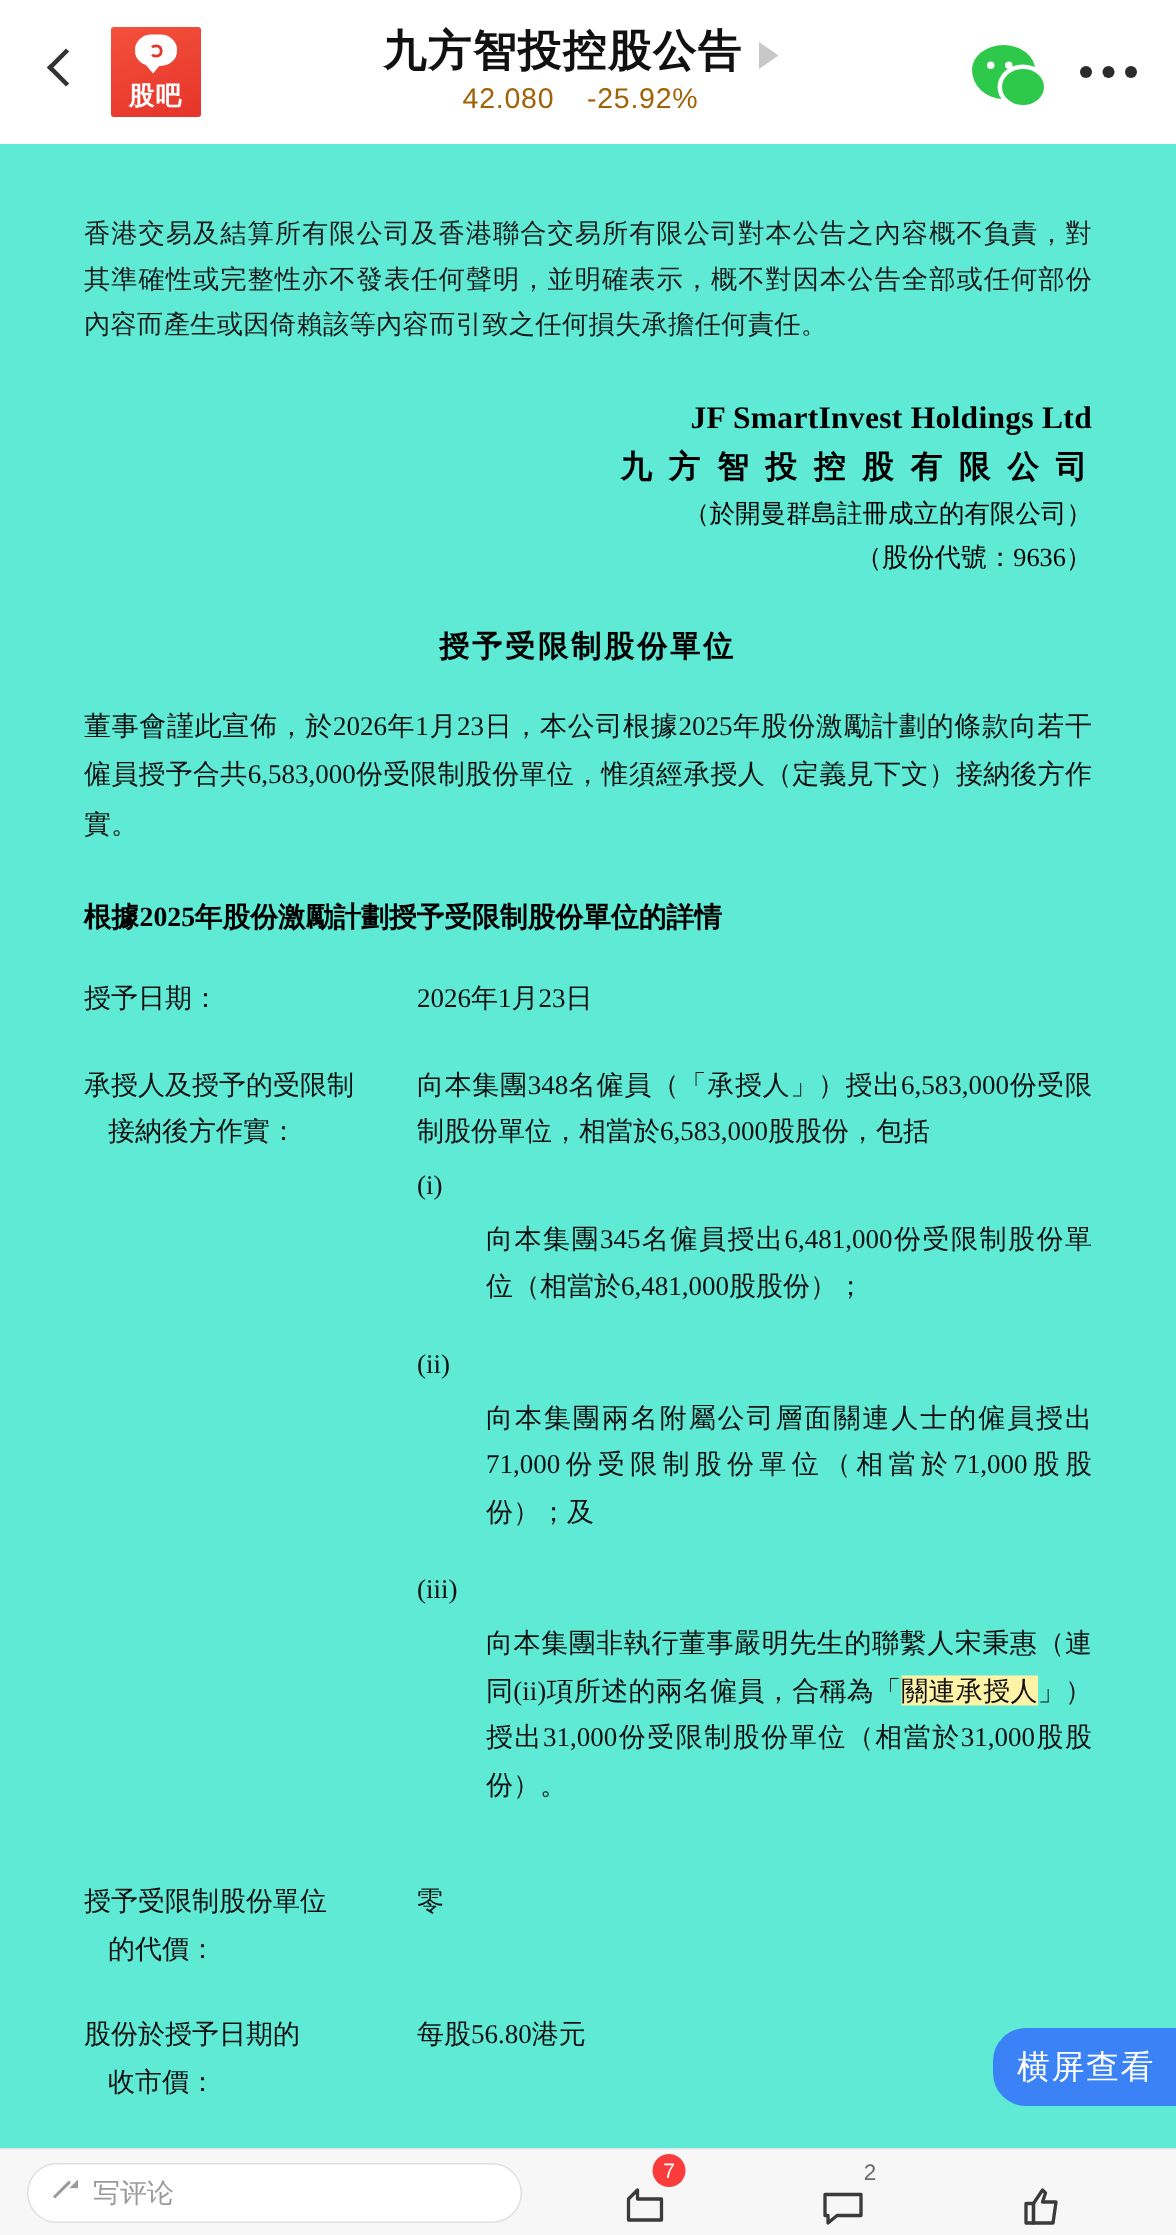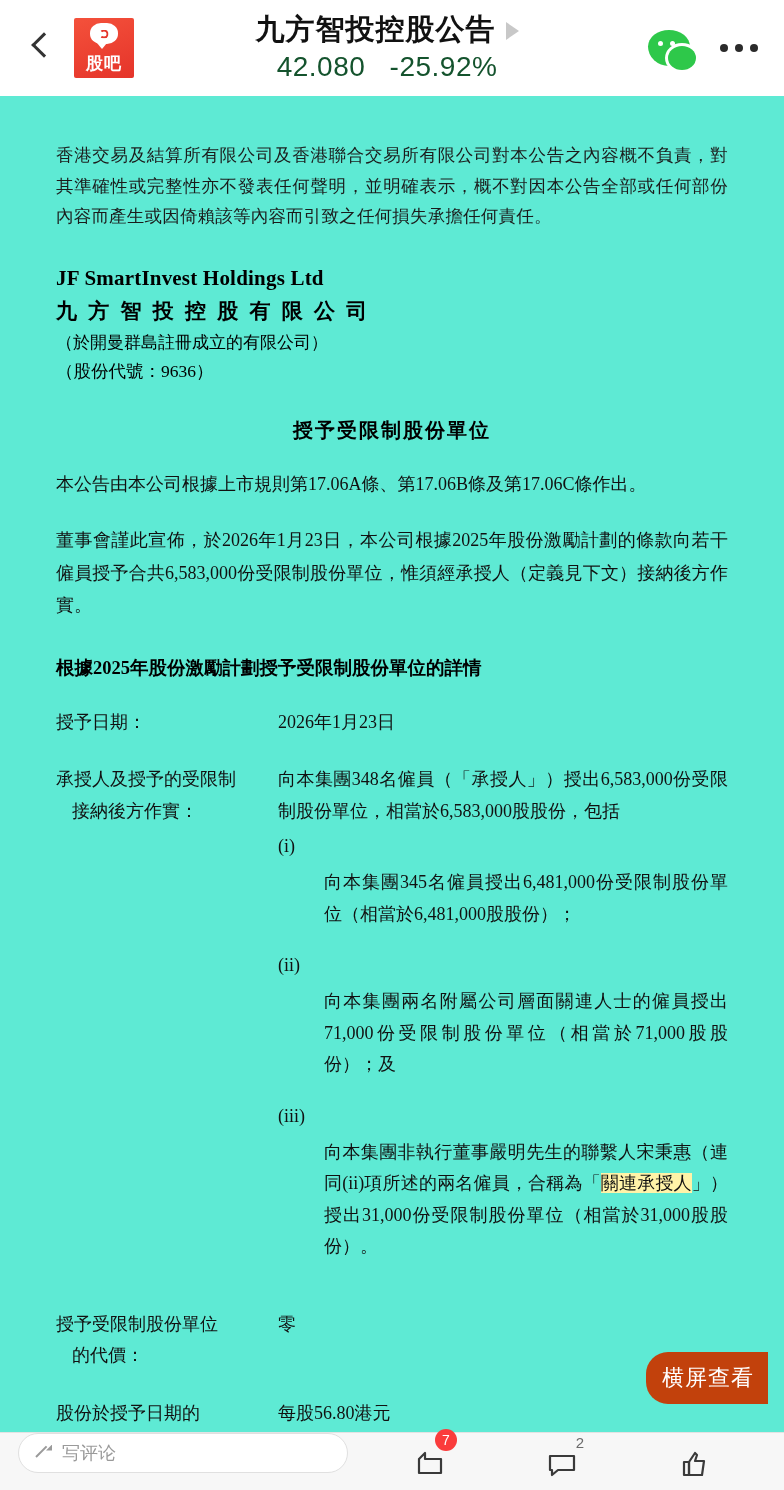--- a/index.html
+++ b/index.html
@@ -109,22 +109,22 @@
     width: 0; height: 0;
     border-left: 13px solid #c8c8c8;
     border-top: 9px solid transparent;
     border-bottom: 9px solid transparent;
     margin-top: 3px;
     cursor: pointer;
   }
   .quote-row {
     margin-top: 4px;
     font-family: "Liberation Sans", sans-serif;
-    font-size: 28px;
-    color: #14532d;
+    font-size: 19px;
+    color: #a16207;
     letter-spacing: 0.5px;
   }
   .quote-row .chg { margin-left: 16px; }
   .wechat {
     width: 42px; height: 36px;
     background: #2ec84a;
     border-radius: 50% 50% 50% 50% / 46% 46% 54% 54%;
     position: relative;
     flex: 0 0 auto;
     margin-right: 30px;
@@ -175,21 +175,21 @@
   }
   .page + .page { margin-top: 12px; }
 
   .disclaimer {
     font-size: 17.5px;
     line-height: 1.75;
     text-align: justify;
     color: #1b1b1b;
     letter-spacing: 0.2px;
   }
-  .center { text-align: left; }
+  .center { text-align: right; }
   .co-en {
     font-weight: 700;
     font-size: 21px;
     margin-top: 34px;
     letter-spacing: 0.2px;
   }
   .co-zh {
     font-weight: 700;
     font-size: 21px;
     margin-top: 6px;
@@ -262,41 +262,41 @@
     color: #222;
     margin-top: 18px;
   }
 
   .page2 { padding-top: 78px; }
   .cut { overflow: hidden; }
 
   
   .floating {
     position: absolute;
-    right: 16px;
+    right: 0;
     bottom: 86px;
-    background: #c2410c;
+    background: #3b82f6;
     color: #fff;
     font-family: "Liberation Sans", sans-serif;
     font-size: 22px;
     letter-spacing: 1px;
     padding: 11px 14px 11px 16px;
     border-radius: 22px 0 0 22px;
     cursor: pointer;
   }
 
   
   .bottombar {
     position: absolute;
     left: 0; right: 0; bottom: 0;
     height: 58px;
     background: #f7f7f7;
     border-top: 1px solid #e3e3e3;
     display: flex;
-    align-items: flex-start;
+    align-items: center;
     padding: 0 18px;
     gap: 16px;
   }
   .comment-box {
     flex: 0 0 330px;
     height: 40px;
     background: #ffffff;
     border: 1px solid #e0e0e0;
     border-radius: 20px;
     display: flex;
@@ -412,21 +412,20 @@
 
     <div class="disclaimer">香港交易及結算所有限公司及香港聯合交易所有限公司對本公告之內容概不負責，對其準確性或完整性亦不發表任何聲明，並明確表示，概不對因本公告全部或任何部份內容而產生或因倚賴該等內容而引致之任何損失承擔任何責任。</div>
 
     <div class="center co-en">JF SmartInvest Holdings Ltd</div>
     <div class="center co-zh">九 方 智 投 控 股 有 限 公 司</div>
     <div class="center co-sub">（於開曼群島註冊成立的有限公司）</div>
     <div class="center co-code">（股份代號：9636）</div>
 
     <div class="sec-title">授予受限制股份單位</div>
 
-    <div class="para">本公告由本公司根據上市規則第17.06A條、第17.06B條及第17.06C條作出。</div>
     <div class="para">董事會謹此宣佈，於2026年1月23日，本公司根據2025年股份激勵計劃的條款向若干僱員授予合共6,583,000份受限制股份單位，惟須經承授人（定義見下文）接納後方作實。</div>
 
     <div class="sub-head">根據2025年股份激勵計劃授予受限制股份單位的詳情</div>
 
     <table class="terms">
       <tbody>
           <tr>
         <td class="label">
           <span>授予日期：</span>
         </td>

